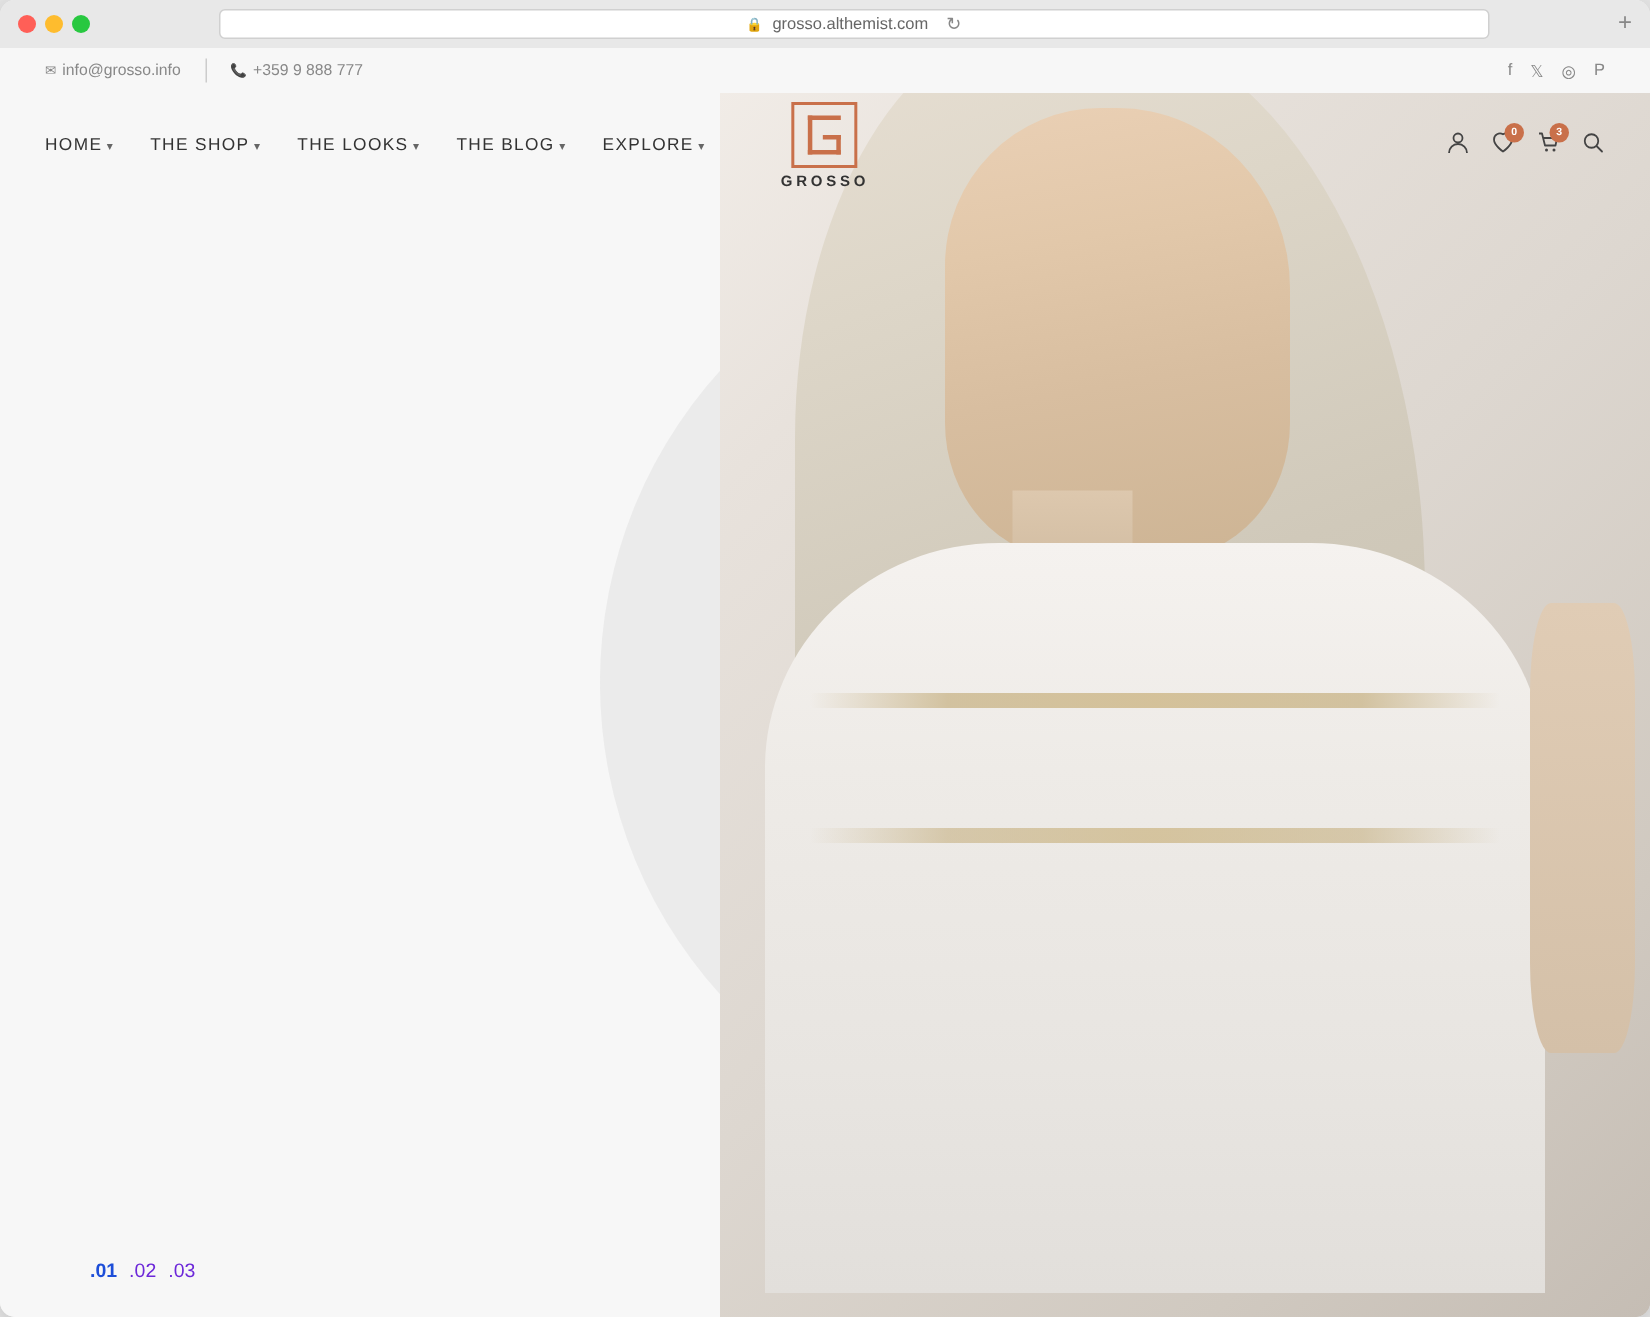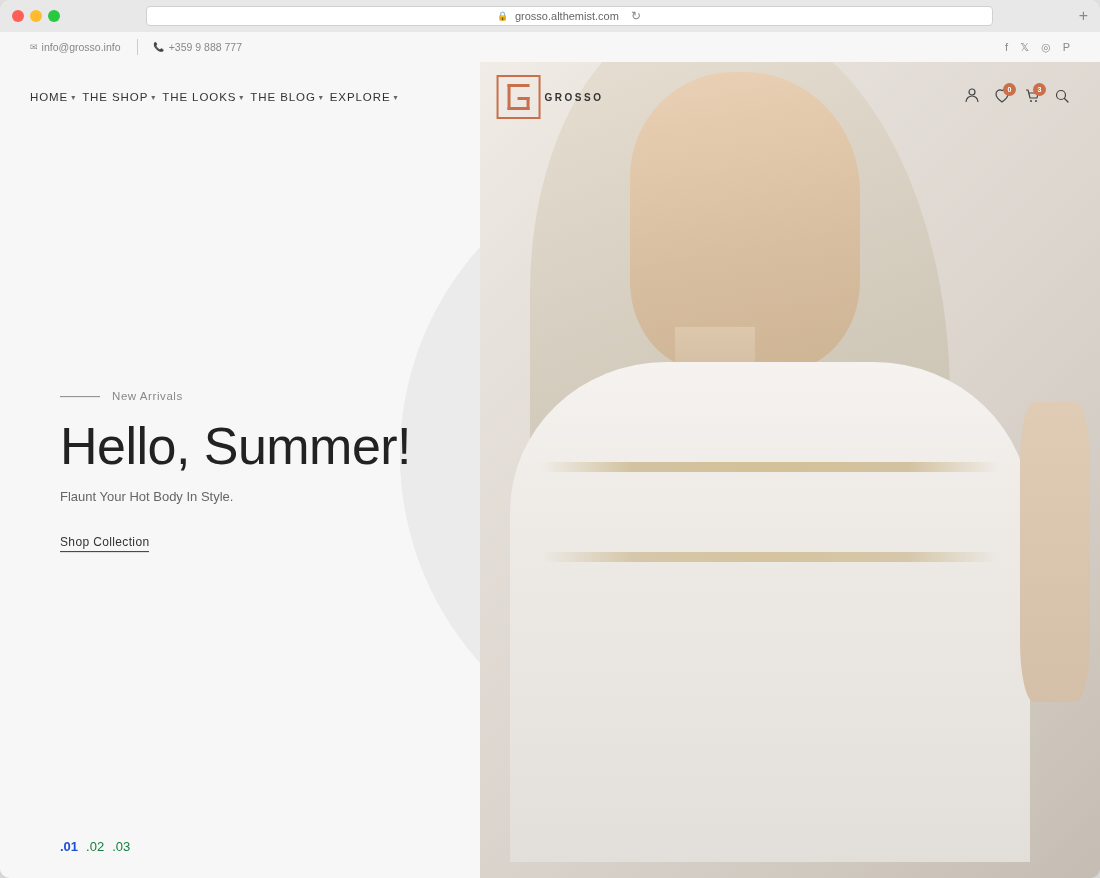--- a/index.html
+++ b/index.html
@@ -135,21 +135,21 @@
       display: flex;
       align-items: center;
       padding: 0 30px;
       z-index: 10;
       background: transparent;
     }
 
     .nav-left {
       display: flex;
       align-items: center;
-      gap: 6px;
+      gap: 24px;
     }
 
     .nav-item {
       font-size: 11.5px;
       font-weight: 500;
       color: #333;
       text-transform: uppercase;
       letter-spacing: 0.08em;
       cursor: pointer;
       display: flex;
@@ -160,21 +160,21 @@
     .nav-item .chevron {
       font-size: 8px;
       color: #666;
     }
 
     .nav-logo {
       position: absolute;
       left: 50%;
       transform: translateX(-50%);
       display: flex;
-      flex-direction: row;
+      flex-direction: column;
       align-items: center;
       gap: 4px;
     }
 
     .logo-icon {
       width: 44px;
       height: 44px;
       border: 2px solid #c9704a;
       display: flex;
       align-items: center;
@@ -312,21 +312,21 @@
       bottom: 24px;
       left: 60px;
       display: flex;
       align-items: baseline;
       gap: 8px;
       z-index: 10;
     }
 
     .slide-num {
       font-size: 13px;
-      color: #15803d;
+      color: #6d28d9;
       cursor: pointer;
     }
 
     .slide-num.active {
       color: #1d4ed8;
       font-weight: 600;
     }
 
     .divider-line {
       width: 1px;
@@ -456,29 +456,20 @@
         <div style="position:absolute;top:295px;left:195px;width:80px;height:60px;background:linear-gradient(180deg,#ddc8ae 0%,#d0bba0 100%);z-index:3;"></div>
 
         <div style="position:absolute;top:330px;left:30px;width:520px;height:500px;background:linear-gradient(180deg,#f5f2ef 0%,#eeebe7 30%,#e8e5e1 70%,#e2dfdb 100%);border-radius:30% 30% 0 0;z-index:3;"></div>
 
         <div style="position:absolute;top:430px;left:60px;width:460px;height:10px;background:linear-gradient(90deg, transparent 0%, rgba(190,165,110,0.6) 20%, rgba(200,175,120,0.7) 50%, rgba(190,165,110,0.6) 80%, transparent 100%);z-index:4;border-radius:2px;"></div>
         <div style="position:absolute;top:520px;left:60px;width:460px;height:10px;background:linear-gradient(90deg, transparent 0%, rgba(190,165,110,0.5) 20%, rgba(200,175,120,0.65) 50%, rgba(190,165,110,0.5) 80%, transparent 100%);z-index:4;border-radius:2px;"></div>
 
         <div style="position:absolute;top:370px;left:540px;width:70px;height:300px;background:linear-gradient(180deg,#e0ccb5 0%,#d4c0a8 100%);border-radius:20%;z-index:4;"></div>
       </div>
 
-      <div class="hero-content">
-        <div class="hero-eyebrow">
-          <div class="eyebrow-line"></div>
-          <span class="eyebrow-text">New Arrivals</span>
-        </div>
-        <h1 class="hero-title">Hello, Summer!</h1>
-        <p class="hero-subtitle">Flaunt Your Hot Body In Style.</p>
-        <a class="hero-cta">Shop Collection</a>
-      </div>
 
       <div class="slide-indicators">
         <span class="slide-num active">.01</span>
         <span class="slide-num">.02</span>
         <span class="slide-num">.03</span>
       </div>
 
     </div>
   </div>
 </div>

